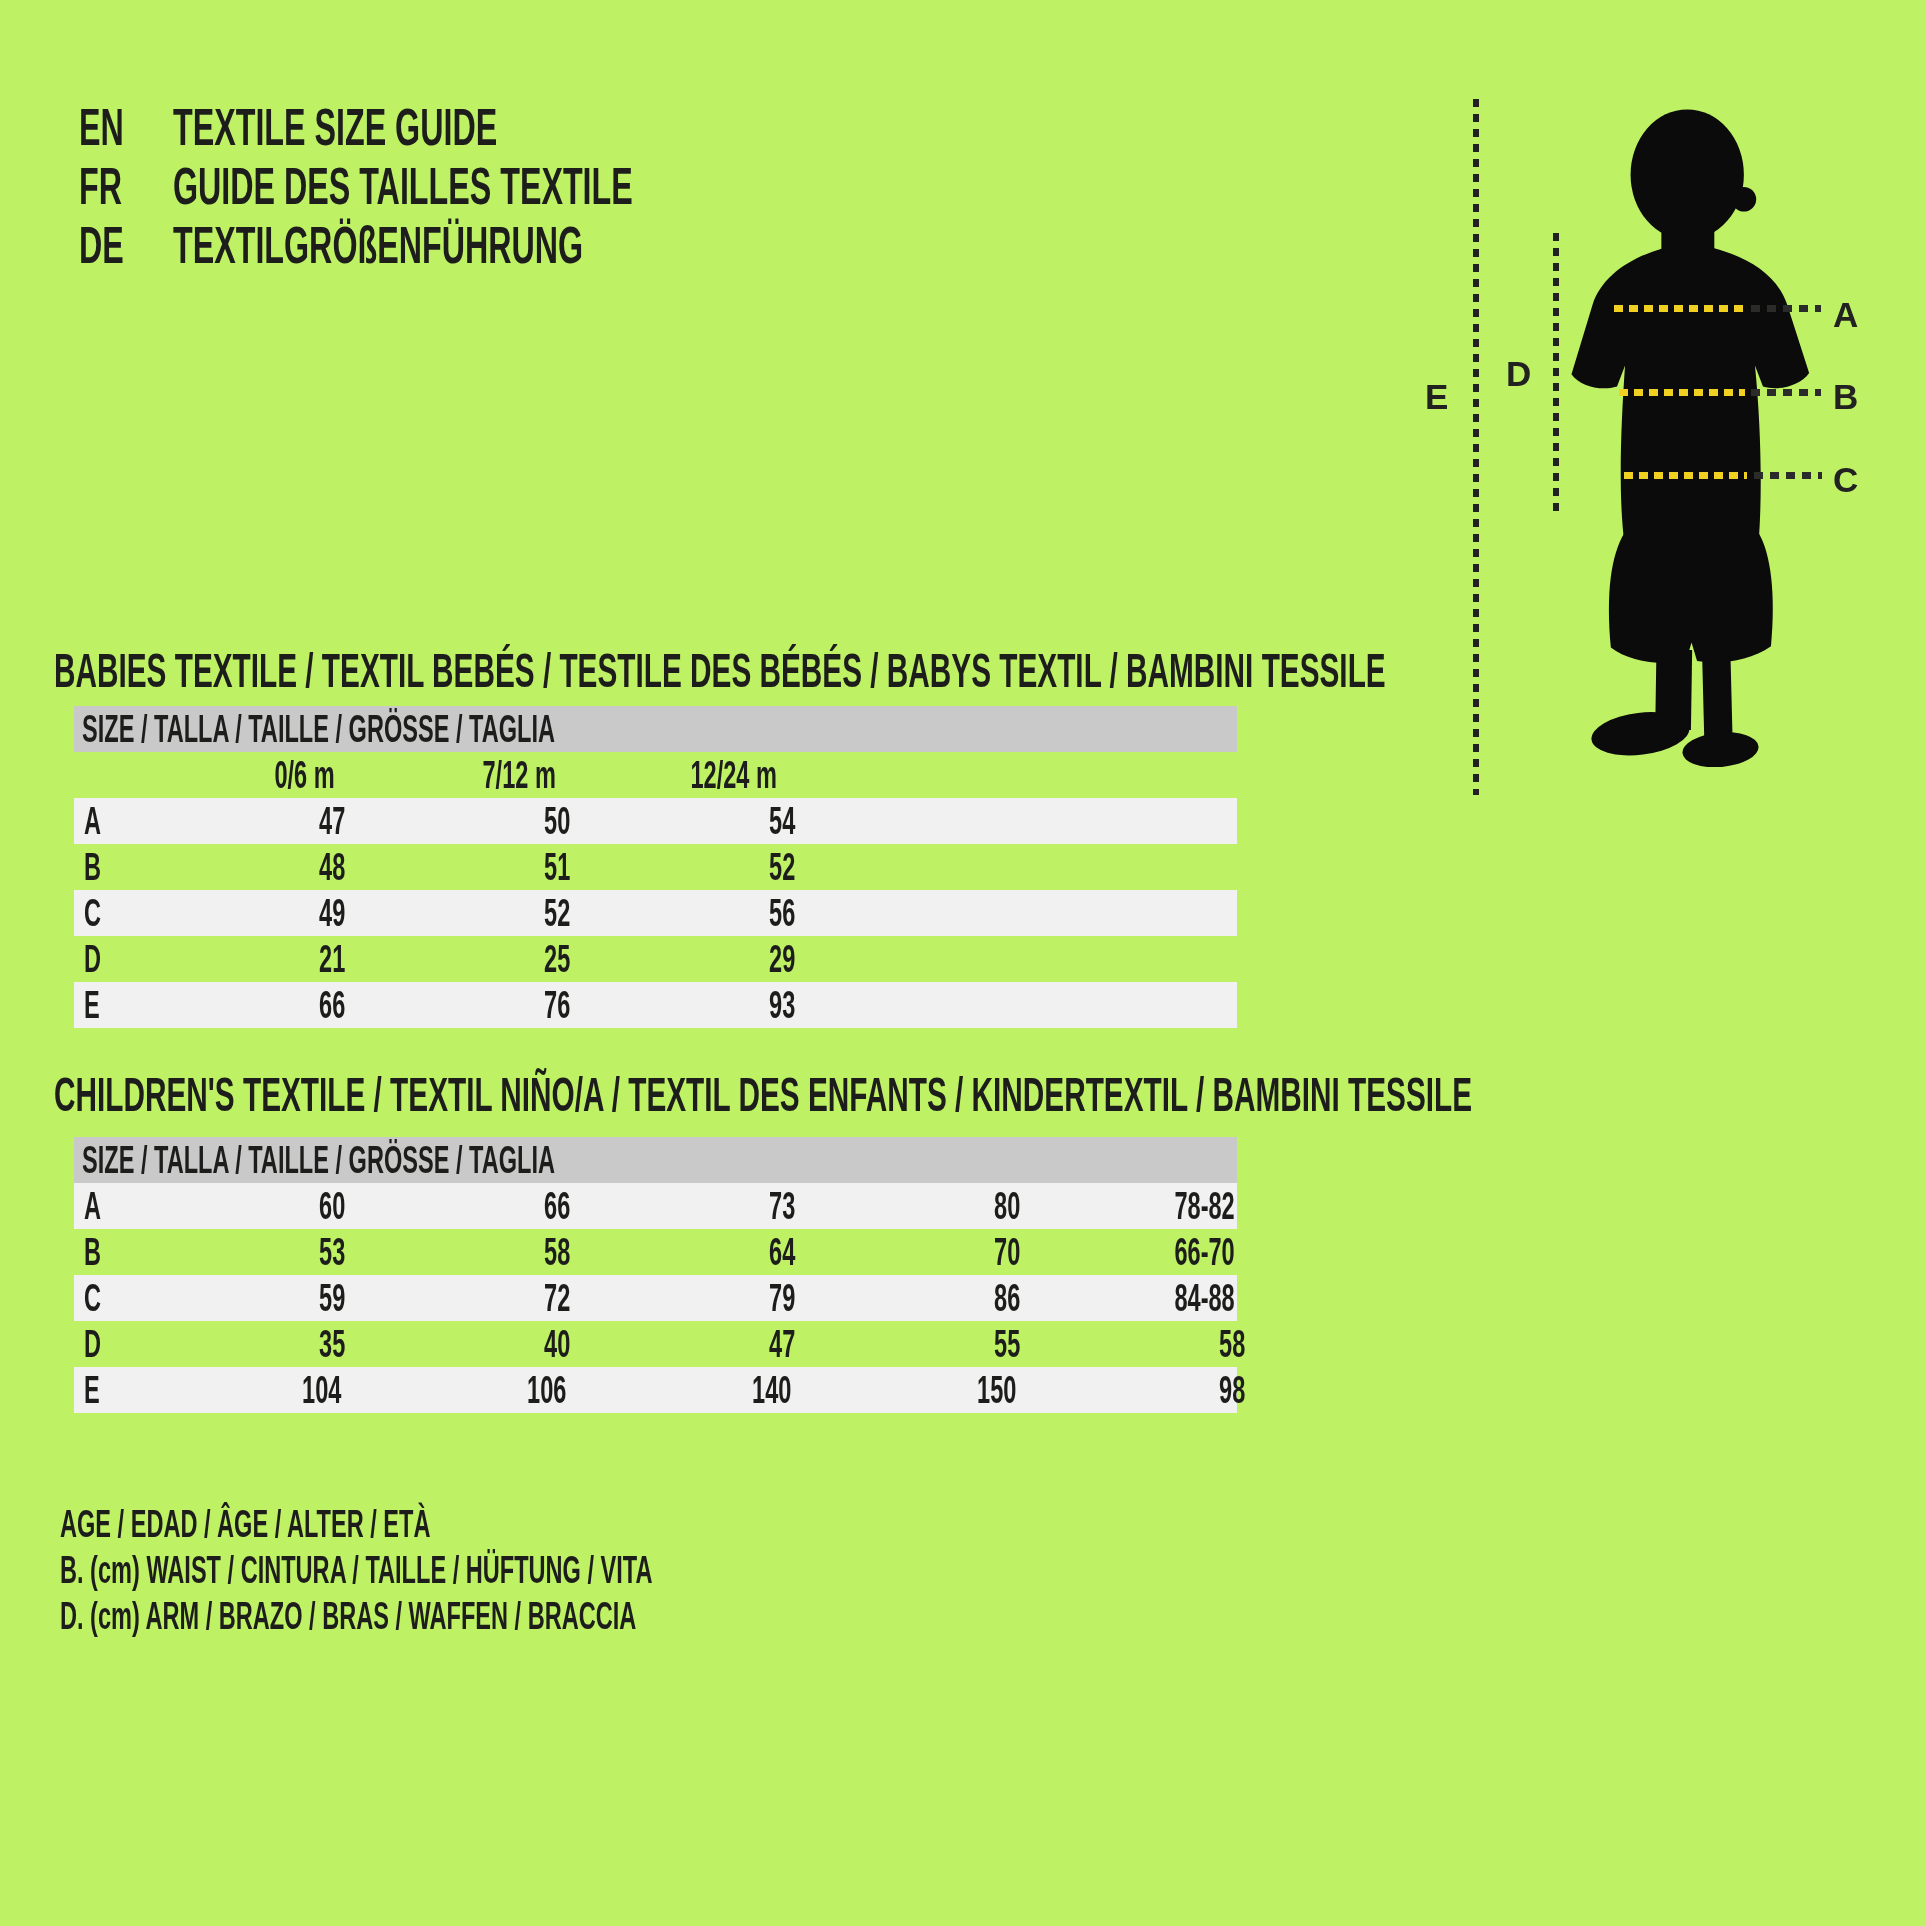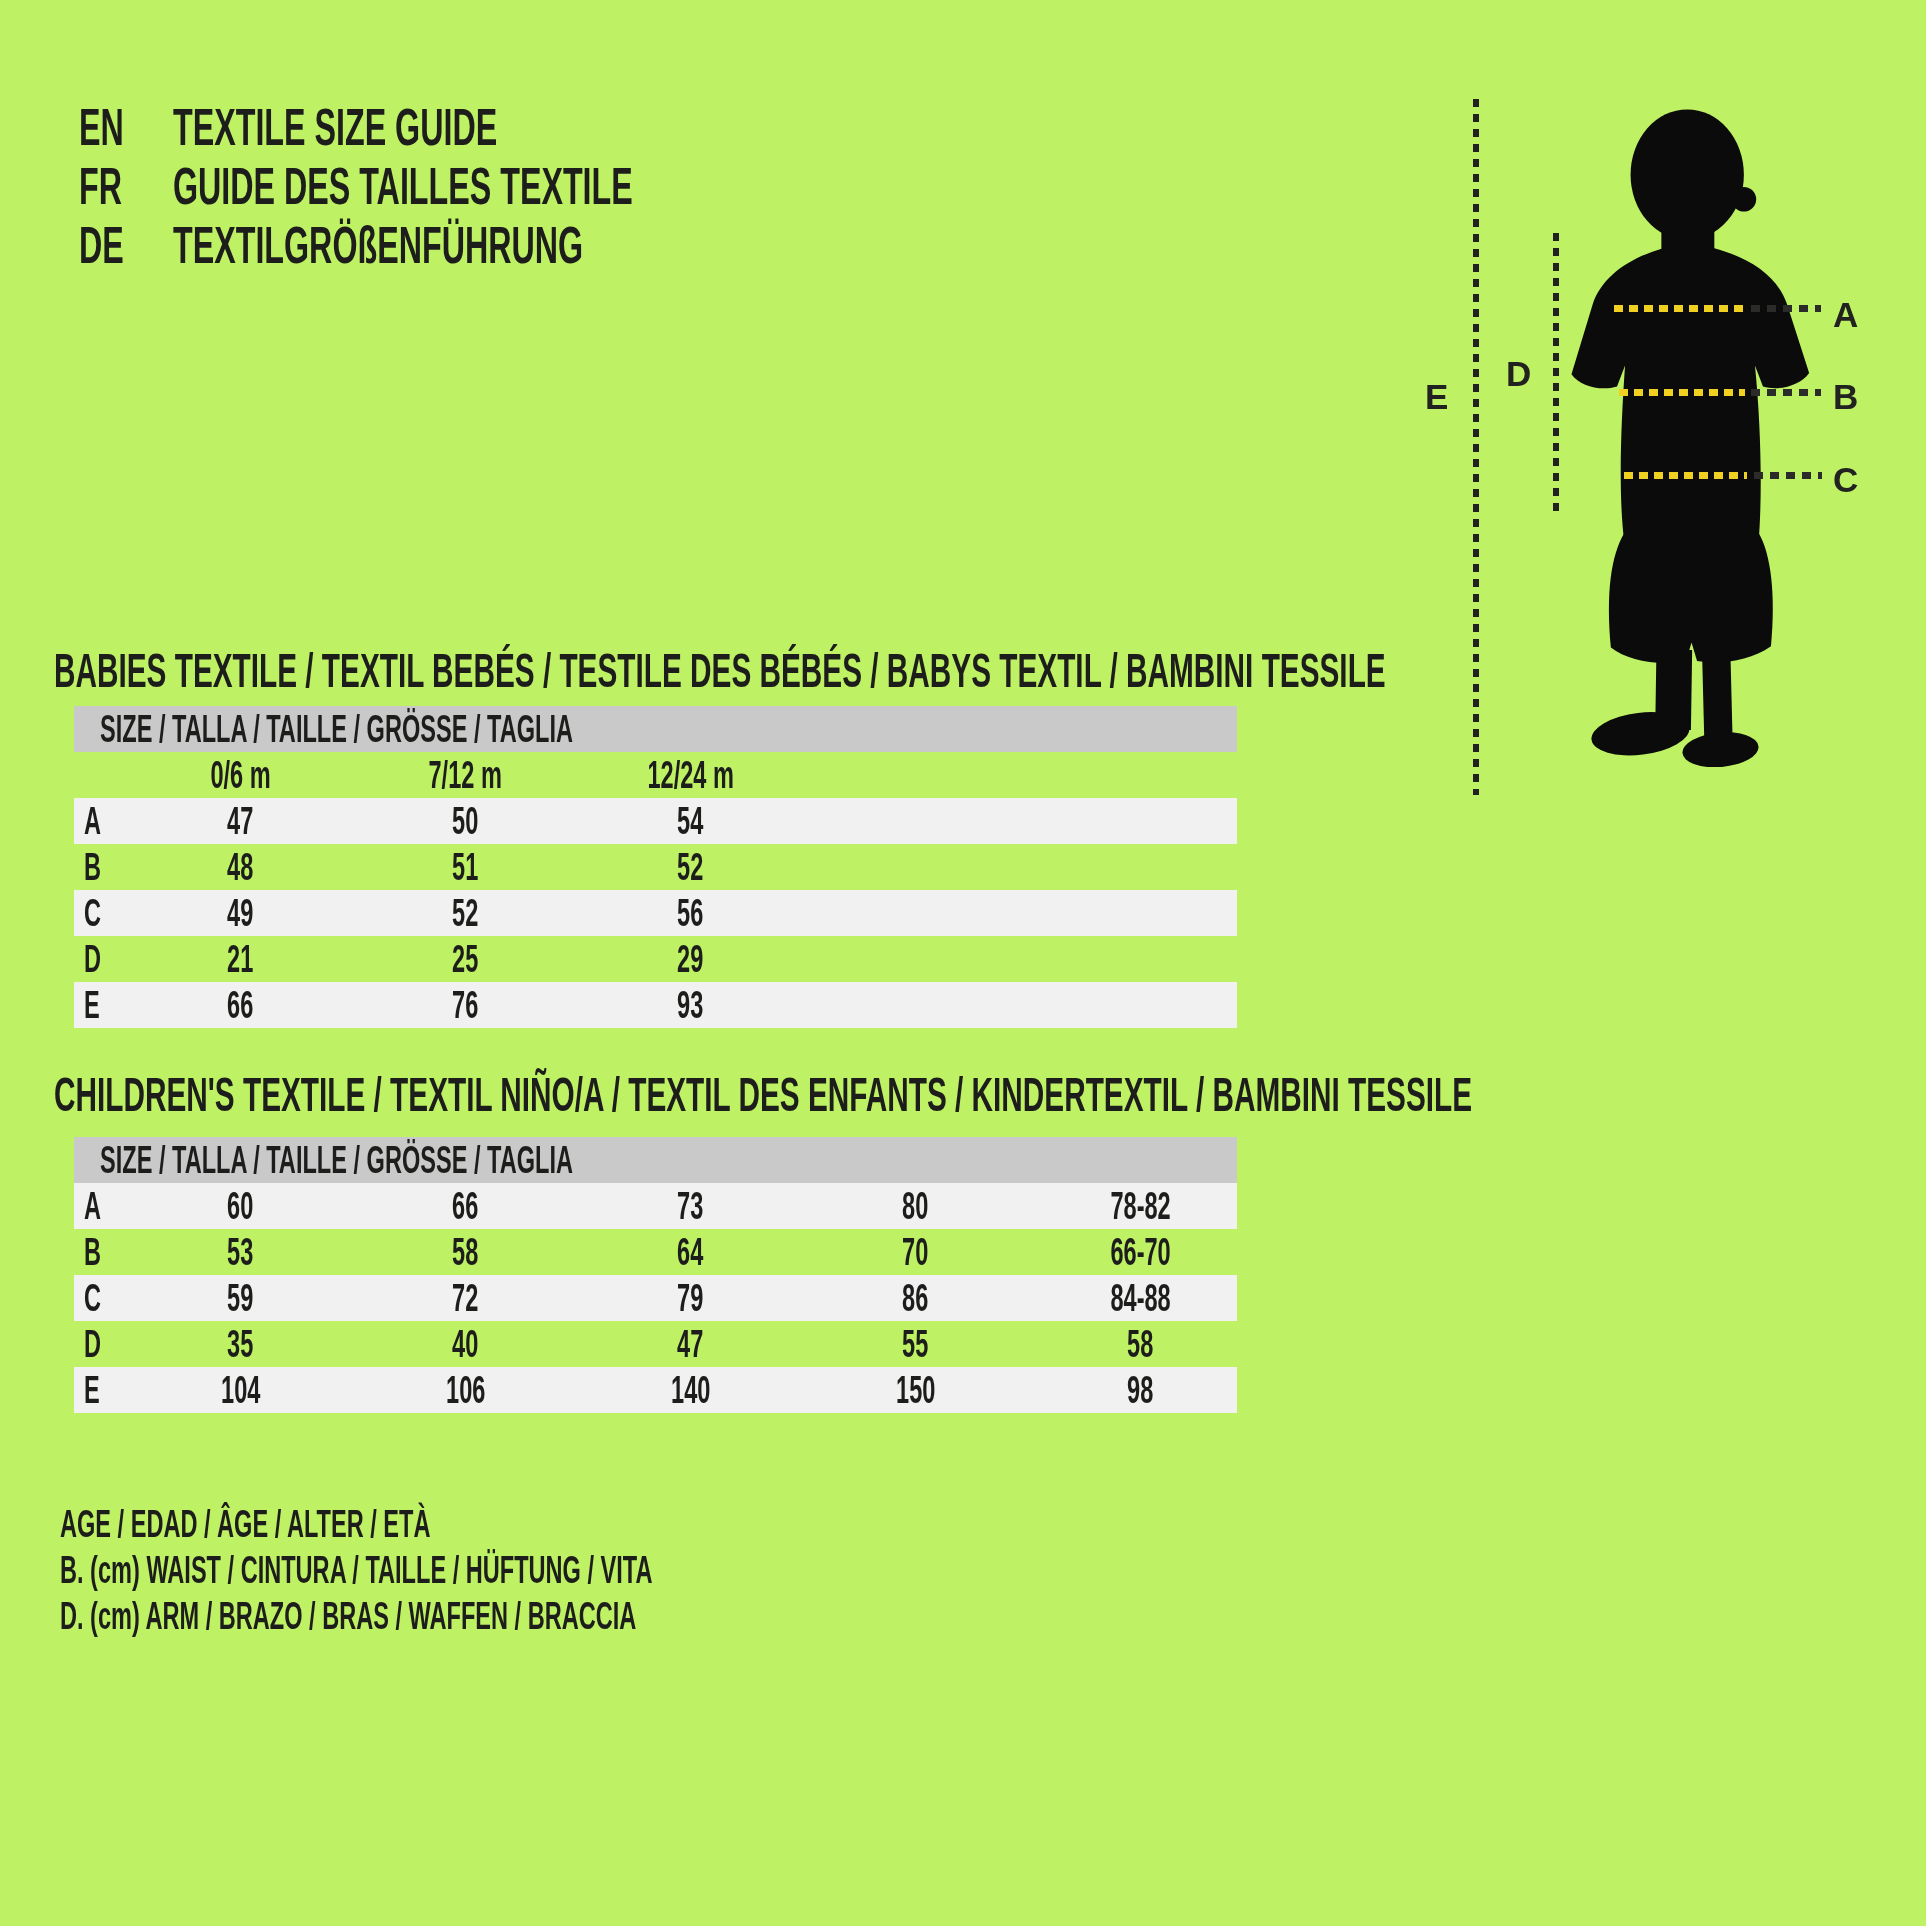--- a/index.html
+++ b/index.html
@@ -13,24 +13,24 @@
 
   
   #langs{position:absolute;left:79px;top:97px;}
   .lang-row{display:flex;height:59px;align-items:center;font-size:52px;}
   .lang-code{width:94px;}
   
   .sec-title{position:absolute;left:54px;font-size:48px;line-height:1;}
 
   
   .tbl{position:absolute;left:74px;width:1163px;}
-  .tbl-bar{height:46px;background:#c9c9c9;display:flex;align-items:center;padding-left:26px;box-sizing:border-box;font-size:38px;}
+  .tbl-bar{height:46px;background:#c9c9c9;display:flex;align-items:center;padding-left:8px;box-sizing:border-box;font-size:38px;}
   .trow{display:grid;grid-template-columns:54px repeat(5,225px);align-items:center;height:46px;font-size:38px;}
   .trow .rl{text-align:left;padding-left:10px;}
-  .trow .cv{text-align:center;}
+  .trow .cv{text-align:right;}
   .shade{background:#f1f1f1;}
 
   
   #legend{position:absolute;left:60px;top:1501px;}
   .legend-line{height:46px;display:flex;align-items:center;font-size:38px;}
 
   
   .vdash{position:absolute;width:5.5px;background:repeating-linear-gradient(180deg,#222220 0 8px,transparent 8px 15px);}
   .hdash-y{position:absolute;height:6.8px;background:repeating-linear-gradient(90deg,#f0d020 0 8.6px,transparent 8.6px 15px);}
   .hdash-k{position:absolute;height:6.8px;background:repeating-linear-gradient(90deg,#2b2b29 0 9.2px,transparent 9.2px 16px);}

